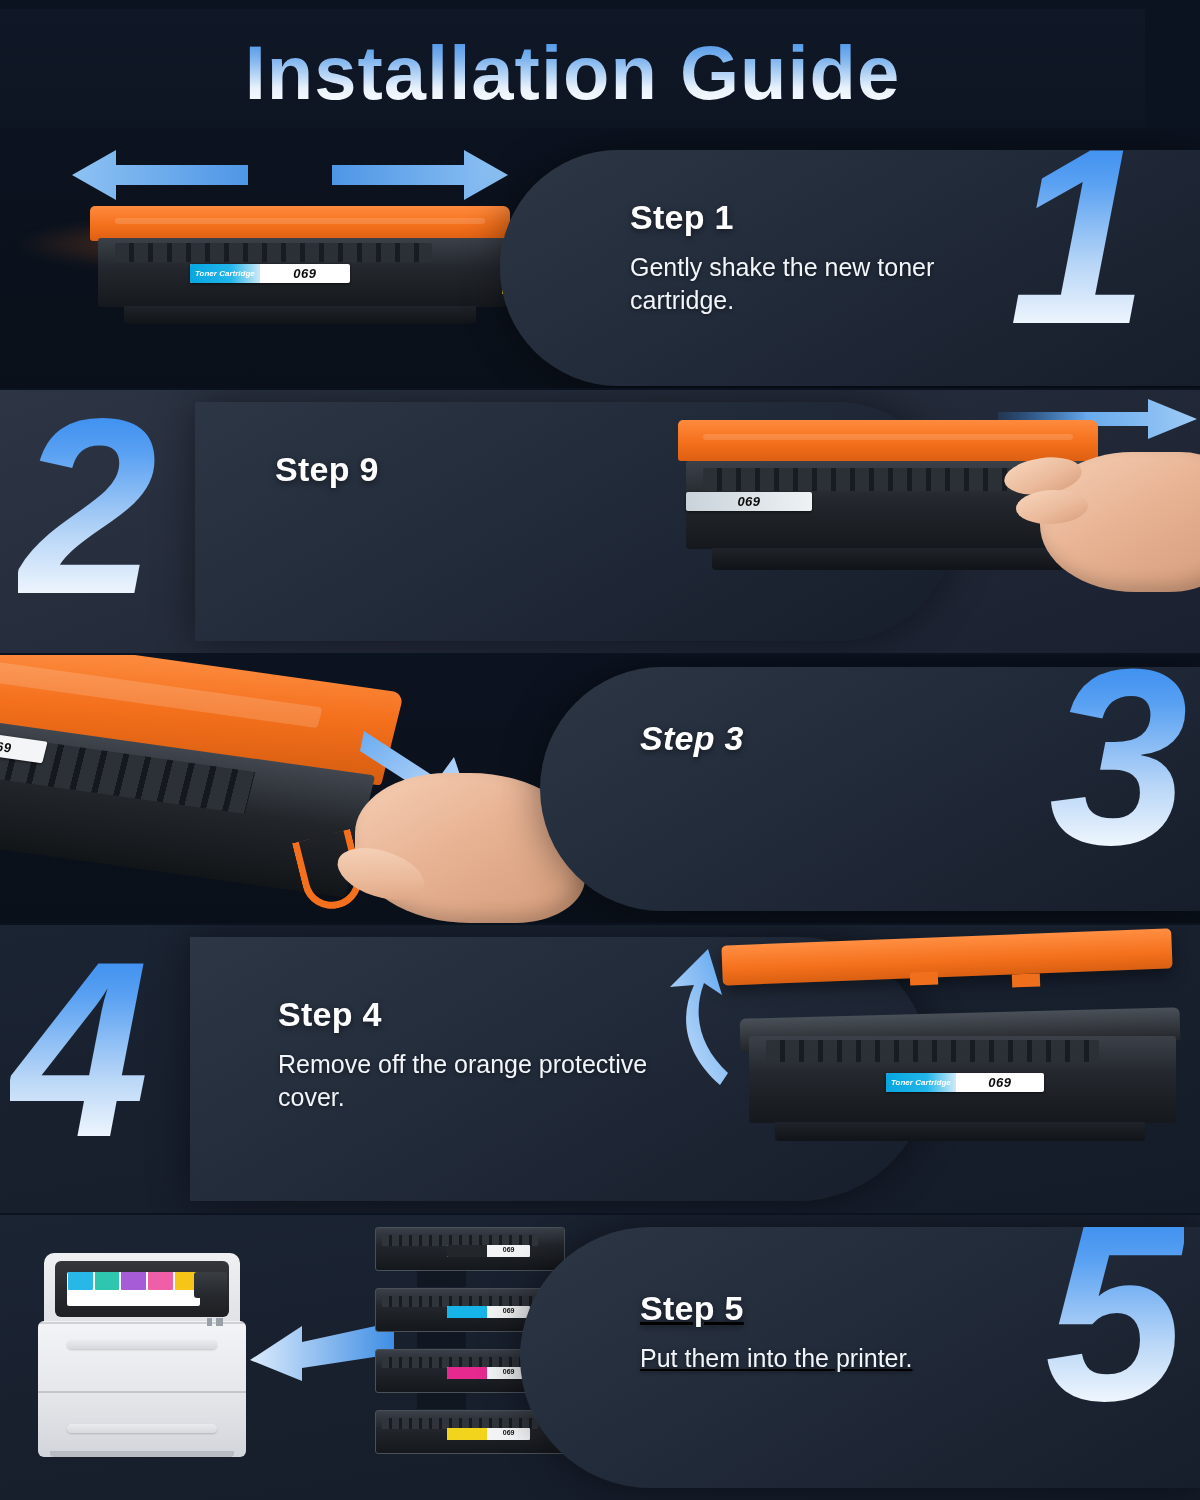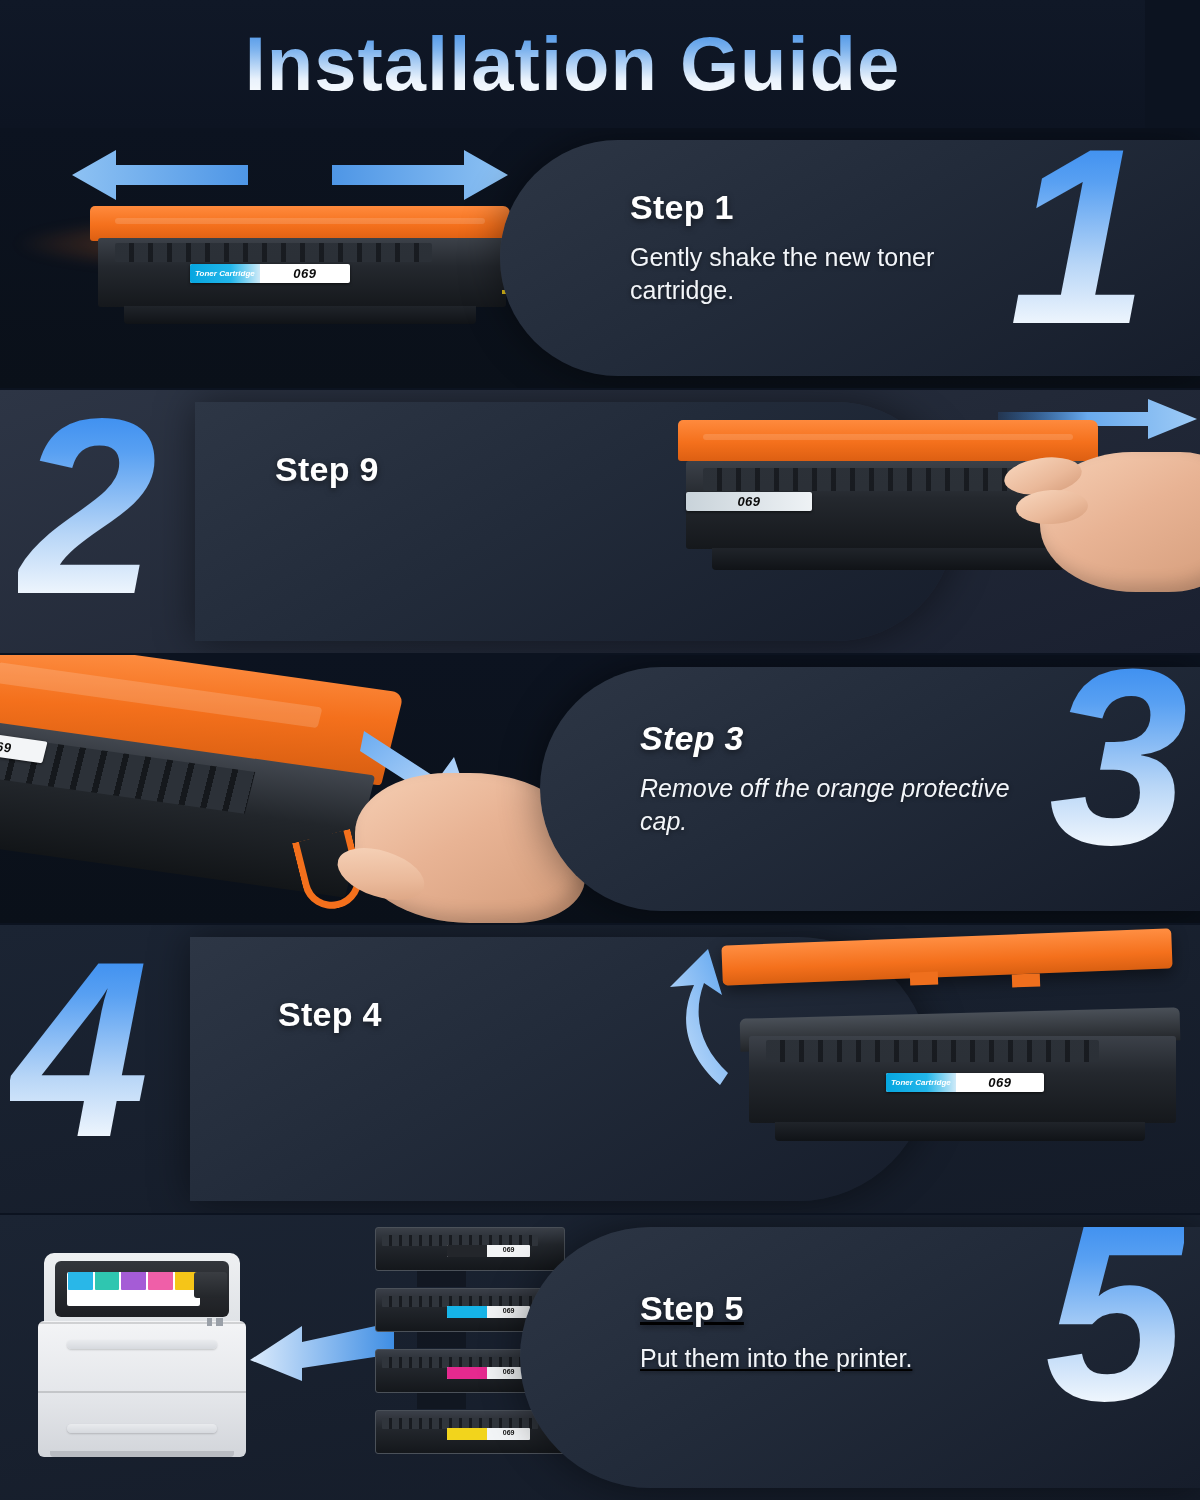--- a/index.html
+++ b/index.html
@@ -6,21 +6,21 @@
   html,body { width:1200px; height:1500px; }
   body {
     background:#0c1320;
     font-family:"Liberation Sans", sans-serif;
     overflow:hidden;
     position:relative;
   }
 
   
   .title-bar{
-    position:absolute; left:0; top:0; width:1145px; height:128px;
+    position:absolute; left:0; top:9px; width:1145px; height:128px;
     background:linear-gradient(180deg,#101827 0%,#0d1422 100%);
     display:flex; align-items:center; justify-content:center;
     overflow:hidden;
   }
   .title-text{
     font-size:76px; font-weight:bold; letter-spacing:1px;
     background:linear-gradient(180deg,#3f8de6 0%,#7fb4ee 32%,#e9f2fc 70%,#ffffff 100%);
     -webkit-background-clip:text; background-clip:text;
     -webkit-text-fill-color:transparent; color:transparent;
     line-height:1;
@@ -234,21 +234,21 @@
         <span class="lab-cyan">Toner Cartridge</span>
         <span class="lab-num">069</span>
       </div>
 
       <div style="position:absolute;right:-52px;top:54px;width:60px;height:34px;
                   border-right:4px solid #e8c41a;border-bottom:4px solid #e8c41a;
                   border-radius:0 0 40px 0;"></div>
     </div>
   </div>
 
-  <div class="card right-anchor" style="width:700px;">
+  <div class="card right-anchor" style="width:700px;margin-top:10px;">
     <div class="card-text" style="left:130px;top:48px;width:400px;">
       <div class="step-title">Step 1</div>
       <div class="step-desc">Gently shake the new toner cartridge.</div>
     </div>
   </div>
 
   <div class="bignum" style="right:52px;top:-6px;">1</div>
 </div>
 
 <div class="row row-bg-slate" id="row2">
@@ -330,34 +330,34 @@
       <path d="M4,6 L78,54 L94,32 L118,104 L46,88 L62,66 L0,26 Z" fill="url(#g-a3)"></path>
     </svg>
 
     <div class="hand" style="left:355px;top:118px;width:230px;height:150px;border-radius:40% 50% 30% 50%;"></div>
     <div class="finger" style="left:336px;top:196px;width:90px;height:46px;transform:rotate(18deg);"></div>
   </div>
 
   <div class="card right-anchor" style="width:660px;font-style:italic;">
     <div class="card-text" style="left:100px;top:52px;width:400px;">
       <div class="step-title">Step 3</div>
-      <div class="step-desc">Remove off the orange protective cap.</div>
     </div>
   </div>
 
   <div class="bignum" style="right:12px;top:-12px;">3</div>
 </div>
 
 <div class="row row-bg-mid" id="row4">
 
   <div class="bignum" style="left:10px;top:10px;">4</div>
 
   <div class="card left-anchor" style="left:190px;width:740px;">
     <div class="card-text" style="left:88px;top:58px;width:400px;">
       <div class="step-title">Step 4</div>
+      <div class="step-desc">Remove off the orange protective cover.</div>
     </div>
   </div>
 
   <div class="scene" style="right:0;top:0;width:540px;height:288px;">
 
     <div style="position:absolute;left:62px;top:12px;width:450px;height:40px;
                 background:linear-gradient(180deg,#ff8e42 0%,#f4701c 60%,#d95f11 100%);
                 border-radius:5px;transform:rotate(-2.2deg);
                 box-shadow:0 6px 16px rgba(0,0,0,.45);"></div>
     <div style="position:absolute;left:250px;top:47px;width:28px;height:13px;background:#ef6f1d;transform:rotate(-2deg);"></div>

